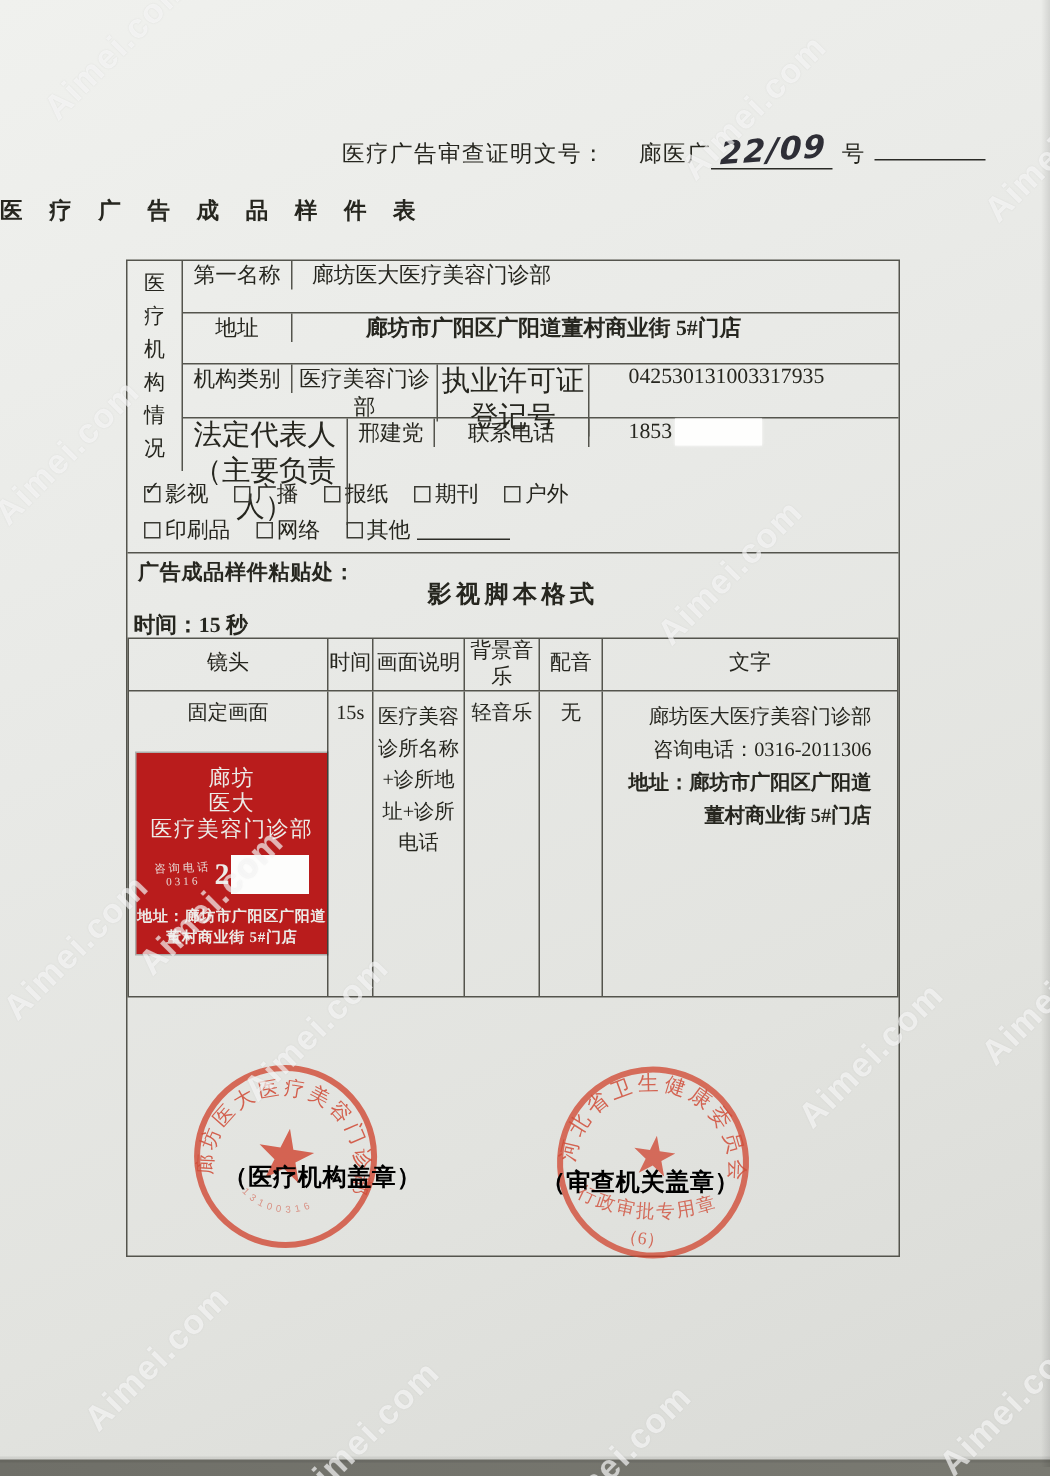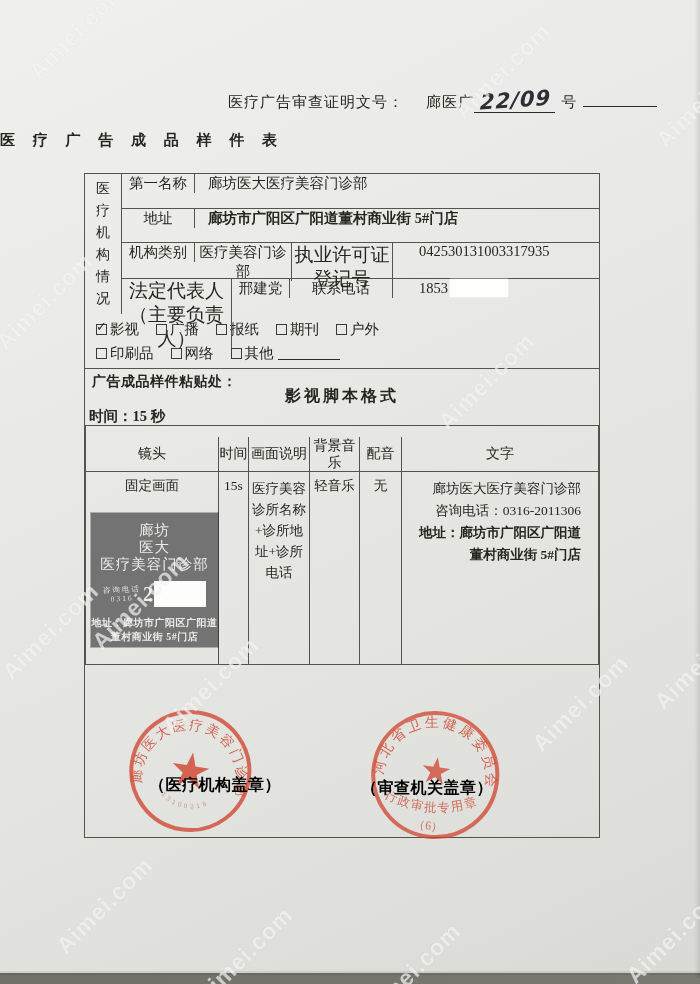--- a/index.html
+++ b/index.html
@@ -49,21 +49,21 @@
     gap:4px;font-size:14px;}
   .t-rows{margin-left:37px;}
   .t-row{display:flex;border-bottom:1px solid var(--line);box-sizing:border-box;align-items:flex-start;}
   .cell{display:flex;align-items:center;box-sizing:border-box;border-right:1px solid var(--line);}
   .cell.last{border-right:none;}
   .cell.center{justify-content:center;text-align:center;}
   .lbl{font-size:14.5px;}
   .val-pad{padding-left:13px;}
   .bold{font-weight:bold;}
   .two-line{line-height:1.25;font-size:19px;}
-  .r1{height:35px;} .r2{height:34px;} .r3{height:36px;} .r4{height:35px;border-bottom:none;}
+  .r1{height:35px;} .r2{height:34px;gap:36px;} .r3{height:36px;} .r4{height:35px;border-bottom:none;}
   .media-row{display:flex;height:55px;border-bottom:1px solid var(--line);box-sizing:border-box;}
   .media-label{width:119px;border-right:1px solid var(--line);box-sizing:border-box;
     display:flex;align-items:center;padding-left:8px;}
   .media-opts{flex:1;display:flex;flex-direction:column;justify-content:center;gap:5px;padding-left:11px;}
   .opt-line{display:flex;gap:17px;align-items:center;}
   .cb{display:inline-flex;align-items:center;gap:3px;}
   .box{position:relative;width:11px;height:11px;border:1.4px solid #3b3b34;box-sizing:border-box;
     display:inline-block;}
   .tick{position:absolute;left:-1px;top:-6px;font-size:13px;font-weight:bold;color:#2a2a24;
     font-family:"DejaVu Sans",sans-serif;}
@@ -71,35 +71,35 @@
 
   
   .paste-area{position:relative;height:470px;}
   .paste-label{position:absolute;left:7px;top:4px;font-size:14px;font-weight:600;letter-spacing:0.5px;}
   .script-title{position:absolute;left:0;top:17px;width:100%;text-align:center;
     font-size:16px;font-weight:bold;letter-spacing:3px;}
   .duration{position:absolute;left:4px;top:38px;font-size:14.5px;font-weight:bold;}
 
   .script-table{position:absolute;left:0px;top:56px;width:514px;height:240px;
     border:1px solid var(--line);box-sizing:border-box;display:flex;flex-direction:column;}
-  .st-head{display:flex;height:35px;border-bottom:1px solid var(--line);box-sizing:border-box;margin-top:11px;}
+  .st-head{display:flex;height:35px;border-bottom:1px solid var(--line);box-sizing:border-box;}
   .st-body{display:flex;flex:1;}
   .st-c{box-sizing:border-box;border-right:1px solid var(--line);display:flex;flex-direction:column;
     align-items:center;text-align:center;font-size:14px;line-height:1.25;justify-content:center;}
   .st-c.last{border-right:none;}
   .c-shot{width:133px;} .c-time{width:30px;} .c-desc{width:61px;}
   .c-bgm{width:50px;} .c-dub{width:42px;} .c-text{flex:1;text-align:right;}
   .st-body .st-c{justify-content:flex-start;padding-top:6px;font-size:13.5px;}
   .shot-cell{position:relative;}
   .desc-txt{width:58px;line-height:21px;word-break:break-all;}
   .text-lines{line-height:22px;}
   .text-lines .tl:nth-child(3),.text-lines .tl:nth-child(4){font-weight:bold;}
 
   
-  .ad-frame{position:absolute;left:5px;top:41px;width:127px;height:134px;background:#737373;
+  .ad-frame{position:absolute;left:5px;top:41px;width:127px;height:134px;background:#b91c1c;
     color:#ecece8;display:flex;flex-direction:column;align-items:center;padding-top:9px;
     box-sizing:border-box;box-shadow:0 0 0 1px rgba(0,0,0,0.25);}
   .ad-line{font-size:14.5px;line-height:17px;letter-spacing:1px;}
   .ad-phone{display:flex;align-items:center;margin-top:7px;height:28px;}
   .ad-phone-small{display:flex;flex-direction:column;font-size:7.5px;line-height:9px;
     letter-spacing:2px;opacity:0.9;margin-right:2px;transform:rotate(-2deg);}
   .ad-phone-big{font-size:20px;font-weight:bold;margin-right:1px;}
   .redact-frame{width:52px;height:26px;background:#fdfdfc;}
   .ad-addr{margin-top:8px;font-size:10px;line-height:14px;font-weight:bold;letter-spacing:0.5px;
     text-align:center;}

